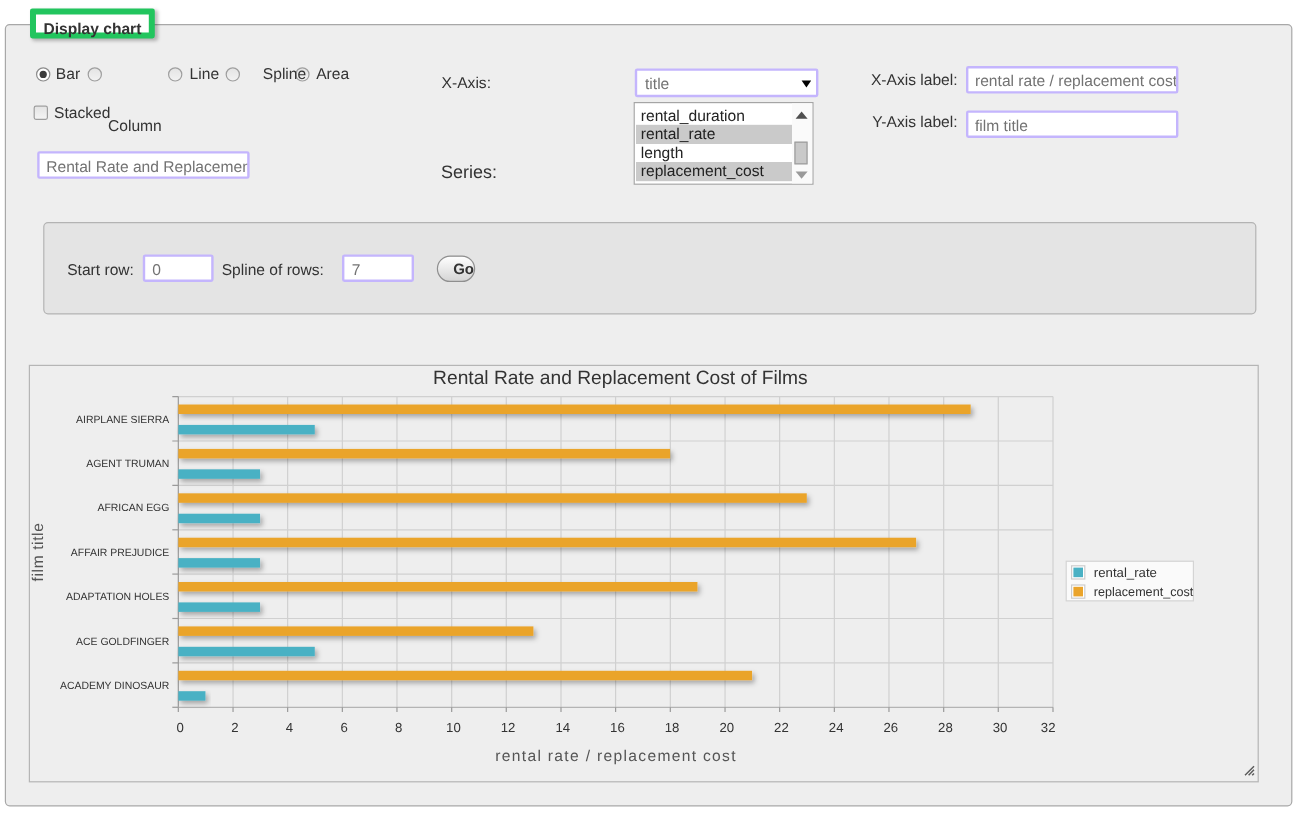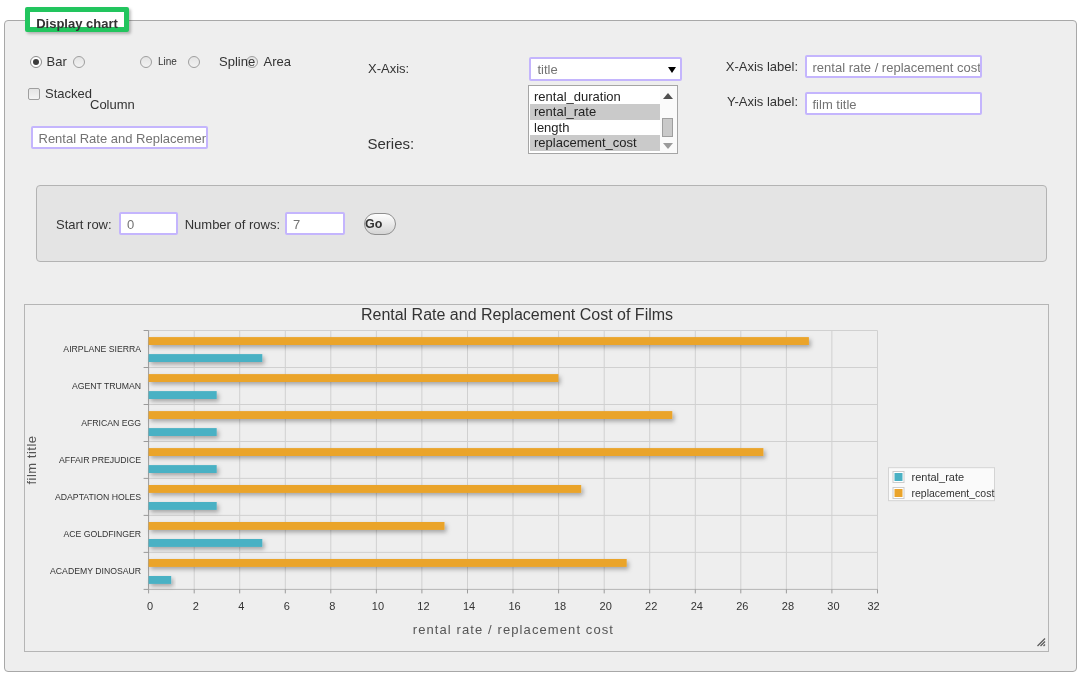--- a/index.html
+++ b/index.html
@@ -14,21 +14,21 @@
 <div style="position:absolute;left:4px;top:20px;width:1073px;height:652px;border:1px solid #a8a8a8;border-radius:4px;background:#eee;box-sizing:border-box"></div>
 <div style="position:absolute;left:25px;top:7px;width:104px;height:25px;background:#fff;border:5px solid #22c55e;border-radius:2px;box-shadow:2px 2px 3px rgba(0,0,0,0.25);box-sizing:border-box;font-size:13px;font-weight:bold;color:#333;text-align:center;line-height:23px">Display chart</div>
 
 <div class="rad on" style="left:30px;top:55.5px"></div>
 <div class="rad" style="left:73px;top:55.5px"></div>
 <div class="rad" style="left:140px;top:55.5px"></div>
 <div class="rad" style="left:187.5px;top:55.5px"></div>
 <div class="rad" style="left:245.5px;top:55.5px"></div>
 <div class="lb" style="left:46.5px;top:52px;font-size:13px;color:#333333;">Bar</div>
 <div class="lb" style="left:90px;top:52px;font-size:13px;color:#333333;margin-top:43px;">Column</div>
-<div class="lb" style="left:158px;top:52px;font-size:10px;color:#333333;">Line</div>
+<div class="lb" style="left:158px;top:52px;font-size:13px;color:#333333;">Line</div>
 <div class="lb" style="left:219px;top:52px;font-size:13px;color:#333333;">Spline</div>
 <div class="lb" style="left:263.5px;top:52px;font-size:13px;color:#333333;">Area</div>
 <div style="position:absolute;left:28px;top:88.3px;width:11.5px;height:11.5px;border:1px solid #9e9e9e;border-radius:2px;background:linear-gradient(#e4e4e4,#f4f4f4);box-sizing:border-box"></div>
 <div class="lb" style="left:45px;top:84px;font-size:13px;color:#333333;">Stacked</div>
 <div class="inp" style="left:30.5px;top:126px;width:177.5px;height:23px;line-height:21px;padding-left:6px">Rental Rate and Replacement Cost of Films</div>
 <div class="lb" style="left:368px;top:58.5px;width:160px;font-size:13px;color:#333333">X-Axis:</div>
 <div class="inp" style="left:528.5px;top:57px;width:153.5px;height:23.5px;line-height:21.5px;padding-left:7px;border-radius:2px">title<span style="position:absolute;right:4.5px;top:8px;width:0;height:0;border-left:4.5px solid transparent;border-right:4.5px solid transparent;border-top:6px solid #000"></span></div>
 <div style="position:absolute;left:528px;top:84.7px;width:150px;height:69.8px;background:#fff;border:1px solid #a5a5a5;box-sizing:border-box;overflow:hidden">
 <div style="position:absolute;left:1px;top:3px;width:130px;font-size:13px;color:#222">
 <div style="height:15.6px;line-height:15.6px;padding-left:4px">rental_duration</div>
@@ -43,23 +43,23 @@
 </div>
     </div>
 <div class="lb" style="left:367.5px;top:134.2px;width:160px;text-align:left;font-size:15px;color:#333333">Series:</div>
 <div class="lb" style="left:638px;top:56.599999999999994px;width:160px;text-align:right;font-size:13px;color:#333333">X-Axis label:</div>
 <div class="inp" style="left:804.5px;top:54.5px;width:177.5px;height:23px;line-height:21px;padding-left:6px">rental rate / replacement cost</div>
 <div class="lb" style="left:638px;top:91.5px;width:160px;text-align:right;font-size:13px;color:#333333">Y-Axis label:</div>
 <div class="inp" style="left:804.5px;top:91.6px;width:177.5px;height:23px;line-height:21px;padding-left:6px">film title</div>
 <div style="position:absolute;left:36px;top:185px;width:1011px;height:77px;background:#e4e4e4;border:1px solid #b3b3b3;border-radius:4px;box-sizing:border-box"></div>
 <div class="lb" style="left:56px;top:214.6px;font-size:13px;color:#333333;">Start row:</div>
 <div class="inp" style="left:118.9px;top:212.2px;width:59.6px;height:23.3px;line-height:21.3px;padding-left:6px">0</div>
-<div class="lb" style="left:184.7px;top:214.6px;font-size:13px;color:#333333;">Number of rows:</div>
+<div class="lb" style="left:184.7px;top:214.6px;font-size:13px;color:#333333;">Spline of rows:</div>
 <div class="inp" style="left:285.1px;top:212.2px;width:59.6px;height:23.3px;line-height:21.3px;padding-left:6px">7</div>
-<div style="position:absolute;left:364px;top:213px;width:32px;height:22px;border:1px solid #8f8f8f;border-radius:11px;background:linear-gradient(#fefefe,#d5d5d5);box-sizing:border-box;font-size:12.5px;font-weight:bold;color:#333;text-align:left;line-height:20px">Go</div>
+<div style="position:absolute;left:364px;top:213px;width:32px;height:22px;border:1px solid #8f8f8f;border-radius:11px;background:linear-gradient(#fefefe,#d5d5d5);box-sizing:border-box;font-size:12.5px;font-weight:bold;color:#333;text-align:right;line-height:20px">Go</div>
 <div style="position:absolute;left:24px;top:304px;width:1025px;height:348px;border:1px solid #b5b5b5;background:#eee;box-sizing:border-box">
 <svg width="1023" height="345" viewBox="0 0 1023 345" style="position:absolute;left:0;top:0;font-family:'Liberation Sans',sans-serif">
 <defs>
           <filter id="sh" x="-10%" y="-60%" width="130%" height="260%">
             <feDropShadow dx="2" dy="2.5" stdDeviation="2" flood-color="#000" flood-opacity="0.3"></feDropShadow>
           </filter>
         </defs>
 <line x1="169.2" y1="25.5" x2="169.2" y2="284.4" stroke="#d0d0d0" stroke-width="1"></line>
 <line x1="214.7" y1="25.5" x2="214.7" y2="284.4" stroke="#d0d0d0" stroke-width="1"></line>
 <line x1="260.3" y1="25.5" x2="260.3" y2="284.4" stroke="#d0d0d0" stroke-width="1"></line>

